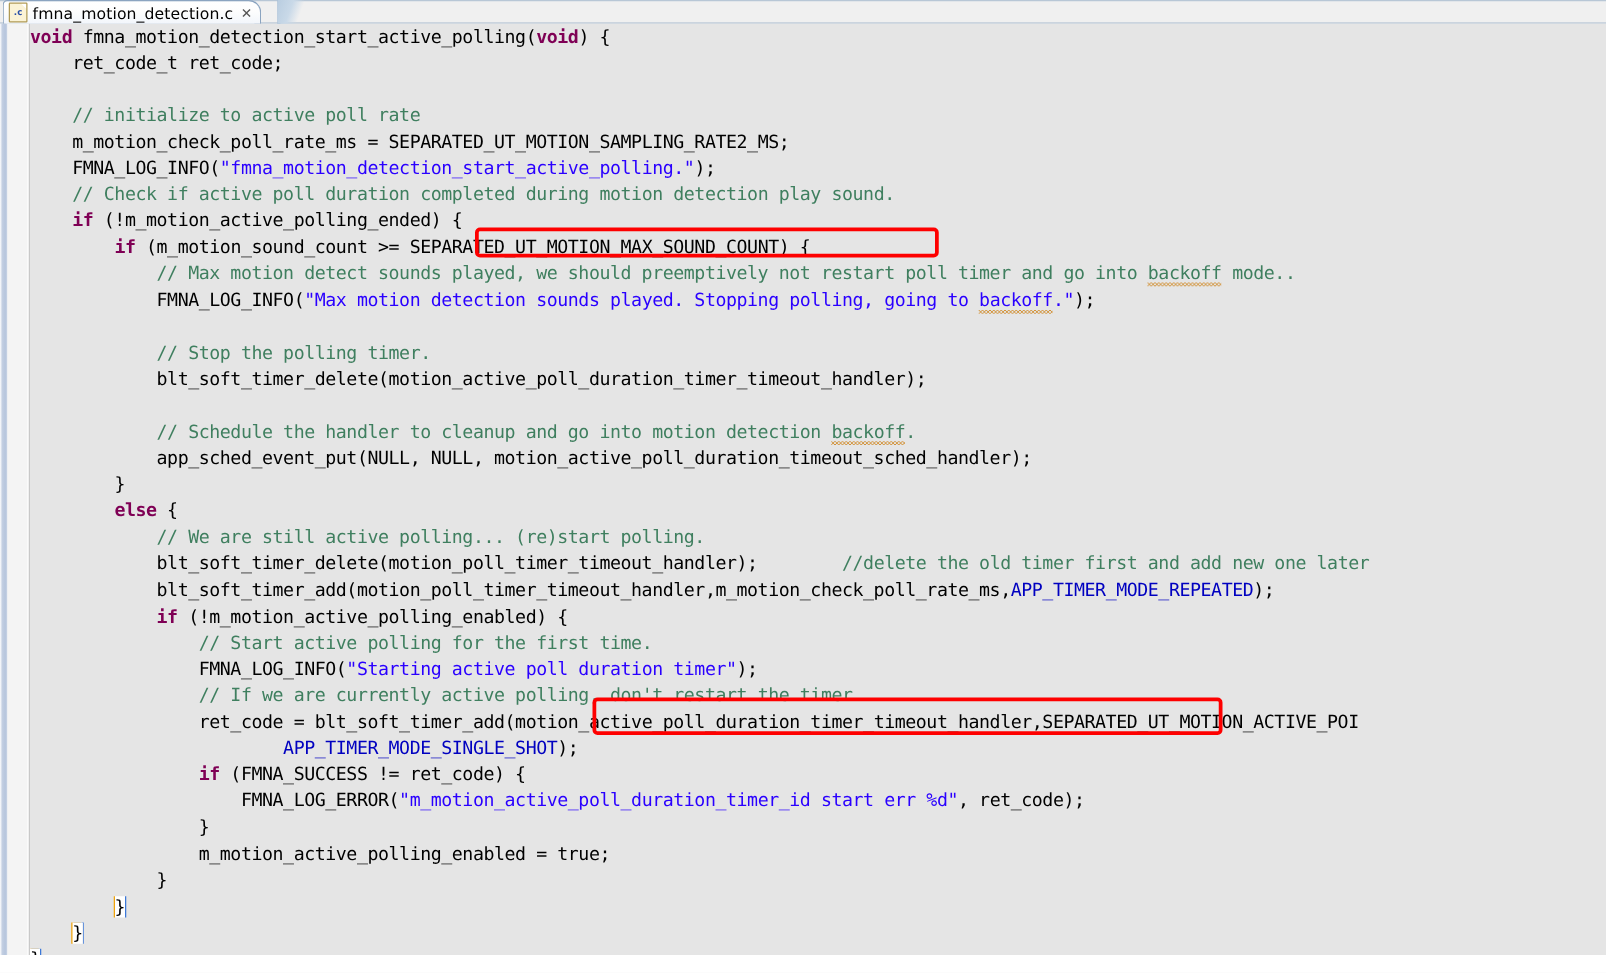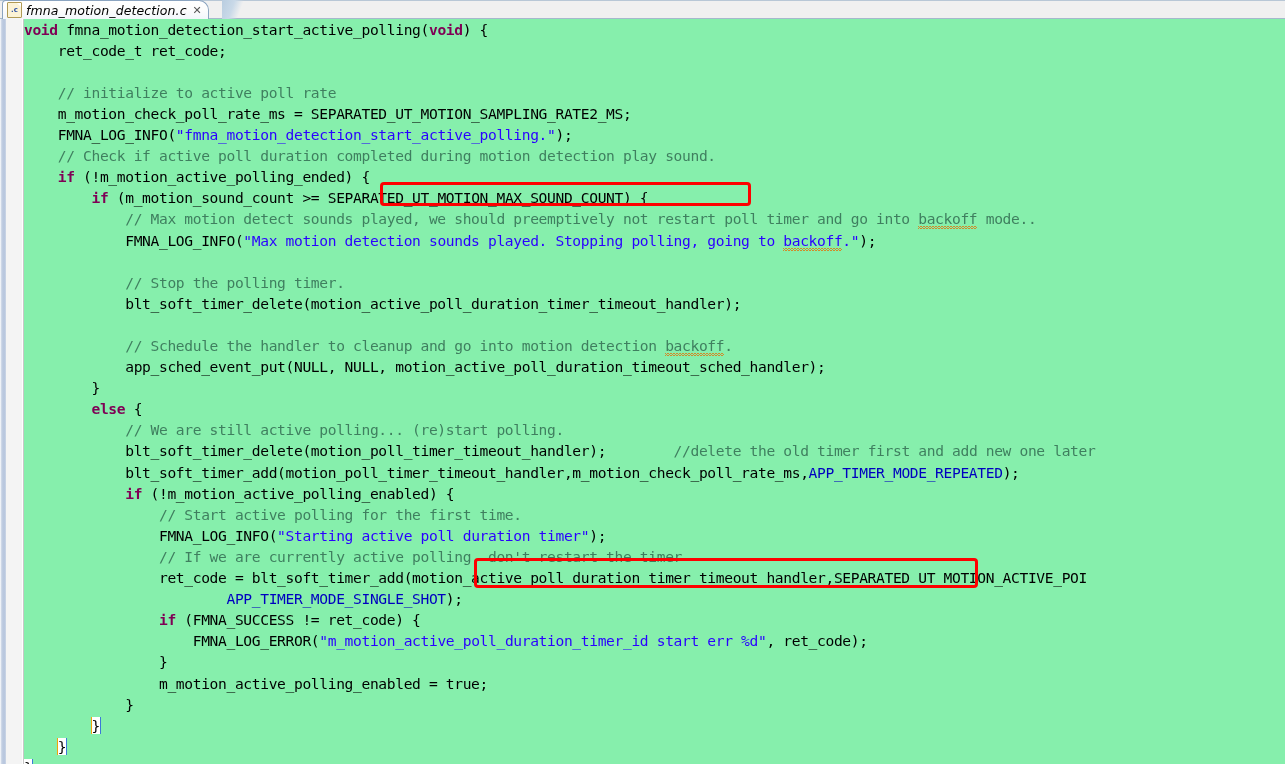--- a/index.html
+++ b/index.html
@@ -92,21 +92,20 @@
     border-width: 0 4px 4px 0;
     border-style: solid;
     border-color: transparent #ffffff transparent transparent;
   }
   .tab-label {
     font-family: "DejaVu Sans", sans-serif;
     font-size: 12.5px;
     color: #000000;
     white-space: nowrap;
     letter-spacing: 0.1px;
-    font-style: italic;
   }
   .tab-close {
     font-family: "DejaVu Sans", sans-serif;
     font-size: 11px;
     color: #555555;
     margin-left: 2px;
     line-height: 1;
   }
 
   
@@ -140,21 +139,21 @@
     width: 1px; height: 745px;
     background: #c8c8c8;
   }
 
   
   #code-area {
     position: absolute;
     left: 24px; top: 0;
     width: 1261px;
     height: 745px;
-    background: #86efac;
+    background: #e5e5e5;
     overflow: hidden;
   }
   #code {
     position: absolute;
     left: 0; top: -15px;
     font-family: "DejaVu Sans Mono", monospace;
     font-size: 14.6px;
     line-height: 21.1px;
     white-space: pre;
     color: #000000;

